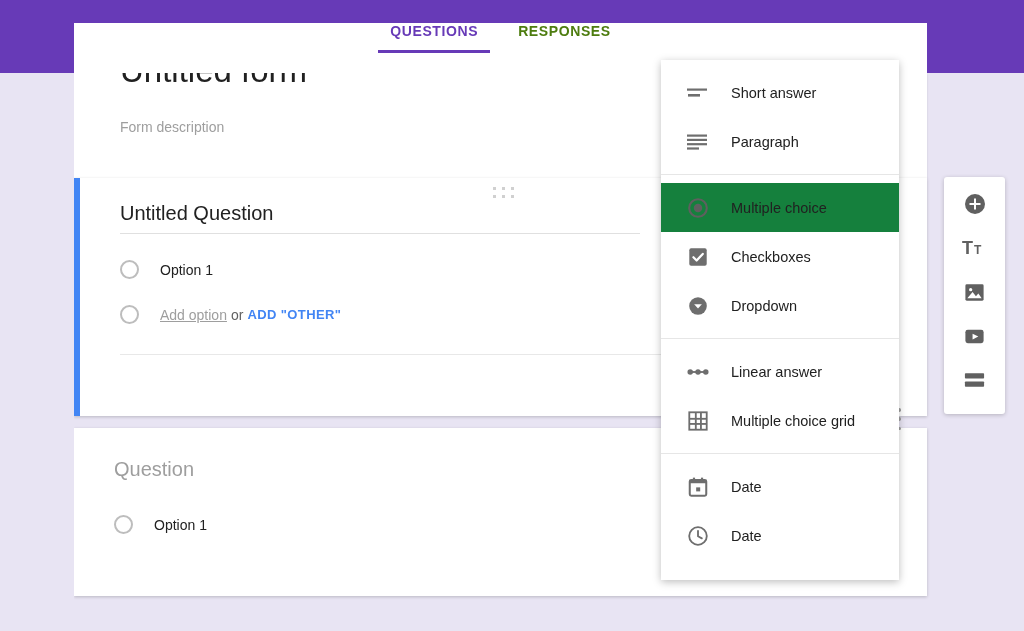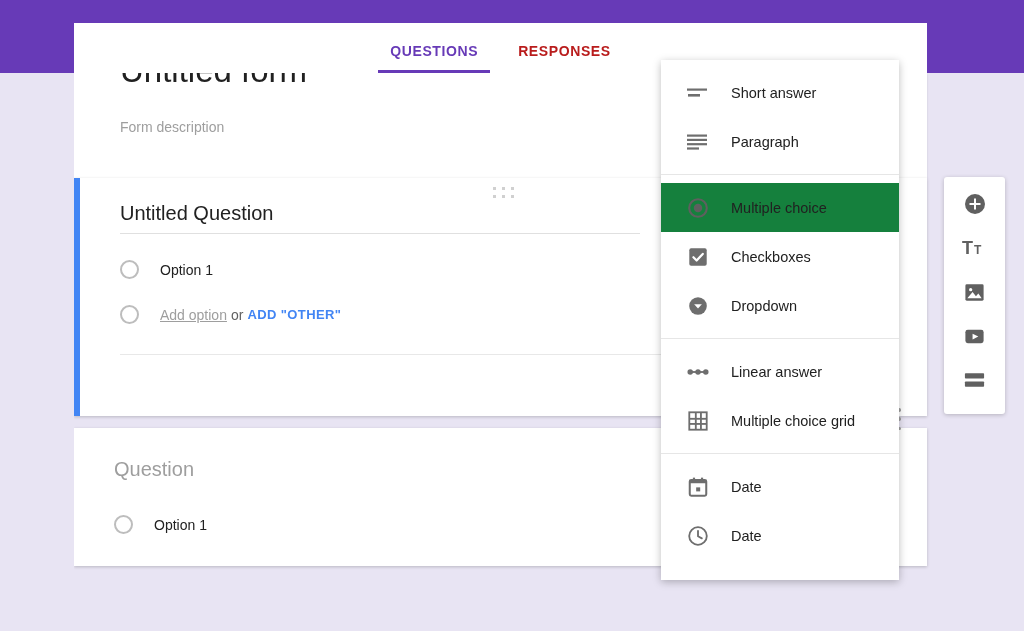--- a/index.html
+++ b/index.html
@@ -40,30 +40,30 @@
 
   
   .tab-bar {
     position: absolute;
     top: 0; left: 0;
     width: 853px;
     height: 50px;
     background: #ffffff;
     display: flex;
     justify-content: center;
-    align-items: flex-end;
+    align-items: flex-start;
     z-index: 30;
   }
   .tab {
     position: relative;
     padding: 0 20px 14px 20px;
     font-size: 14px;
     letter-spacing: 0.6px;
     font-weight: bold;
-    color: #b91c1c;
+    color: #4d7c0f;
     cursor: pointer;
     background: transparent;
     border: none;
     font-family: "Liberation Sans", sans-serif;
   }
   .tab.active { color: #673ab7; }
   .tab.active::after {
     content: "";
     position: absolute;
     left: 8px; right: 8px; bottom: 0;
@@ -318,21 +318,21 @@
                 <rect x="7.5" y="6.5" width="13" height="16" rx="1" fill="#ffffff" stroke="#9e9e9e" stroke-width="1.8"></rect>
               </svg>
             </button>
           </div>
         </div>
       </div>
 
       <div class="card-gap"></div>
 
       <div class="card">
-        <div class="card-inner" style="padding-top:30px;padding-bottom:32px;">
+        <div class="card-inner" style="padding-top:30px;padding-bottom:62px;">
           <div class="q-title placeholder">Question</div>
           <div class="opt-row">
             <span class="radio"></span>
             <span class="opt-text">Option 1</span>
           </div>
         </div>
       </div>
 
     </div>
   </div>

